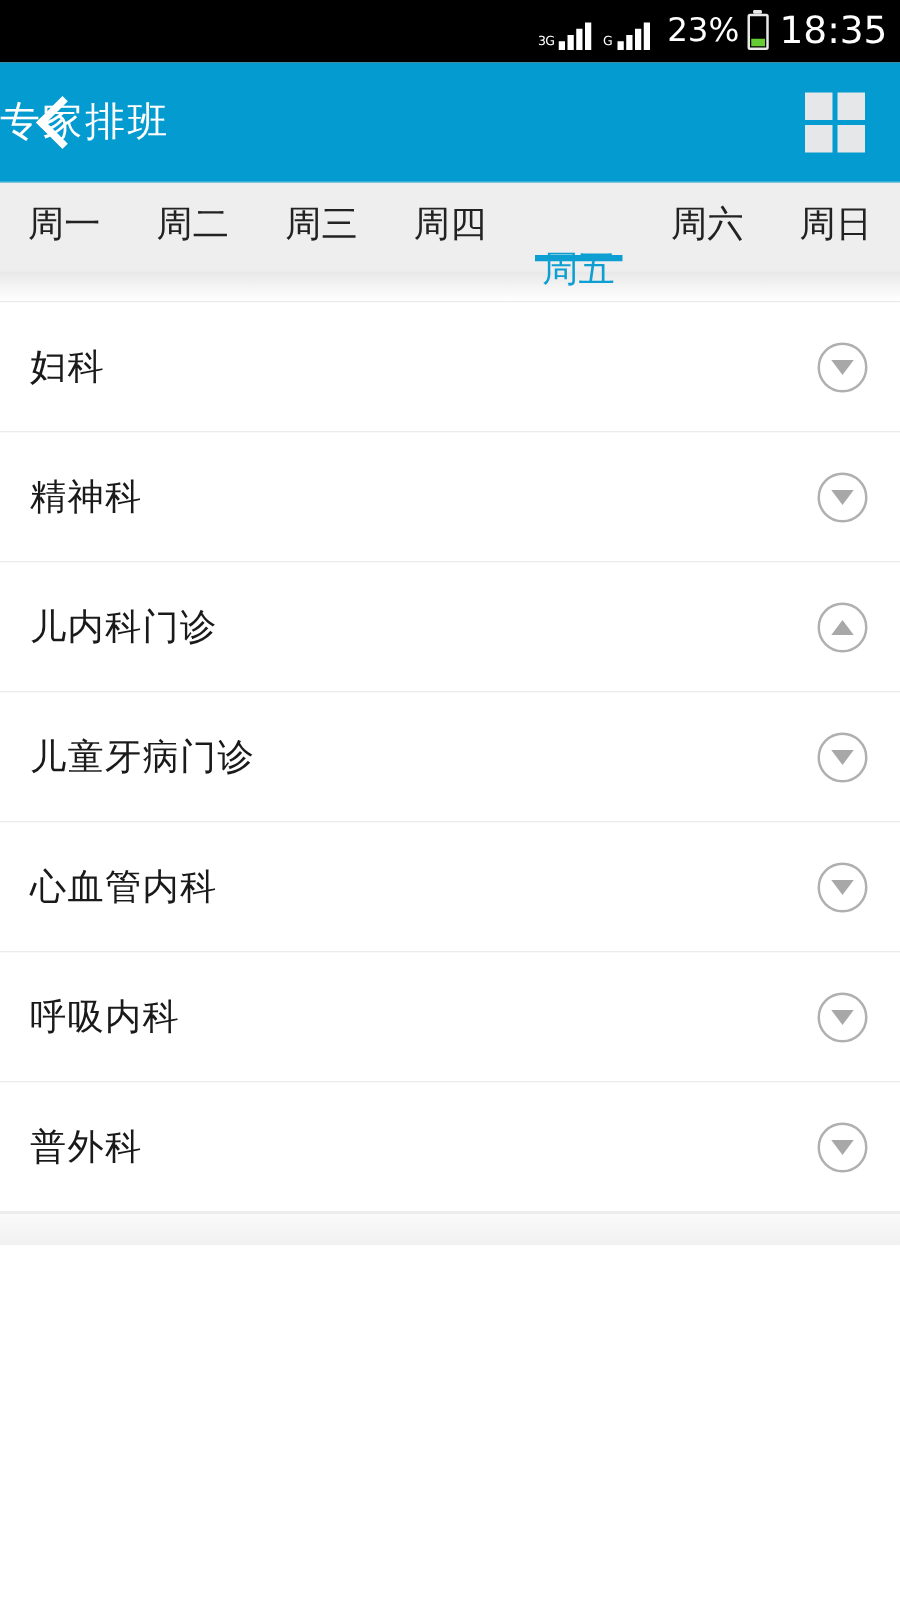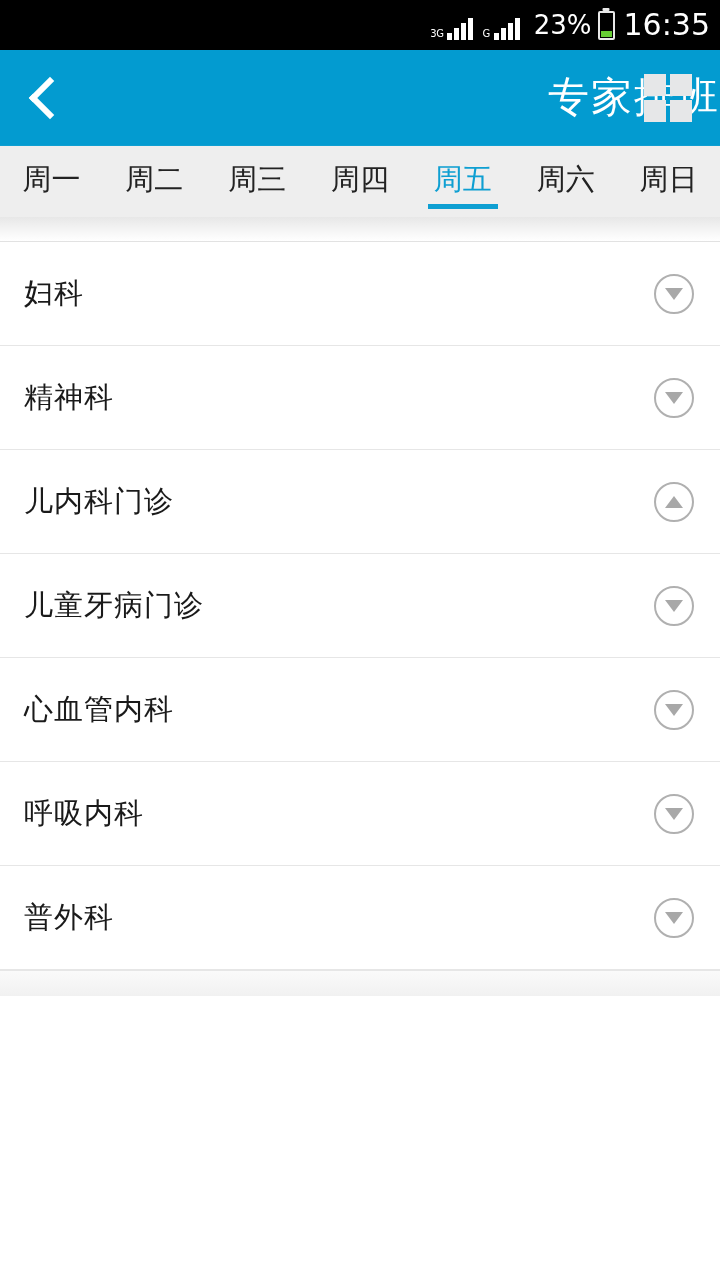--- a/index.html
+++ b/index.html
@@ -104,23 +104,23 @@
   .chev {
     width: 30px; height: 30px;
     border-left: 6px solid #ffffff;
     border-bottom: 6px solid #ffffff;
     transform: rotate(45deg);
     margin-left: 10px;
   }
   .header-title {
     position: absolute;
     left: 0; right: 0;
-    text-align: right;
+    text-align: left;
     color: #ffffff;
-    font-size: 41px;
+    font-size: 32px;
     letter-spacing: 2px;
   }
   .grid-btn {
     position: absolute;
     right: 28px;
     width: 48px; height: 48px;
     display: grid;
     grid-template-columns: 22px 22px;
     grid-template-rows: 22px 22px;
     gap: 4px;
@@ -139,21 +139,21 @@
     flex: 1;
     display: flex;
     flex-direction: column;
     align-items: center;
     justify-content: flex-start;
     padding-top: 14px;
     position: relative;
     color: #222222;
     font-size: 29px;
   }
-  .tab.active { color: #0e9fd2; }
+  .tab.active { color: #0e9fd2; margin-top: 36px; }
   .tab .underline {
     position: absolute;
     bottom: 8px;
     height: 5px;
     width: 70px;
     background: transparent;
   }
   .tab.active .underline { background: #0e9fd2; }
 
   
@@ -341,21 +341,21 @@
         <i></i>
         <i></i>
         <i></i>
         <i></i>
       </span>
   </div>
   <span class="sb-batt-pct">23%</span>
   <span class="batt">
     <span class="batt-fill" style="height:23%"></span>
   </span>
-  <span class="sb-time">16:35</span>
+  <span class="sb-time">18:35</span>
 </div>
 
 <div class="header">
   <div class="back-btn">
     <span class="chev"></span>
   </div>
   <div class="header-title">专家排班</div>
   <div class="grid-btn">
     <span></span>
       <span></span>

